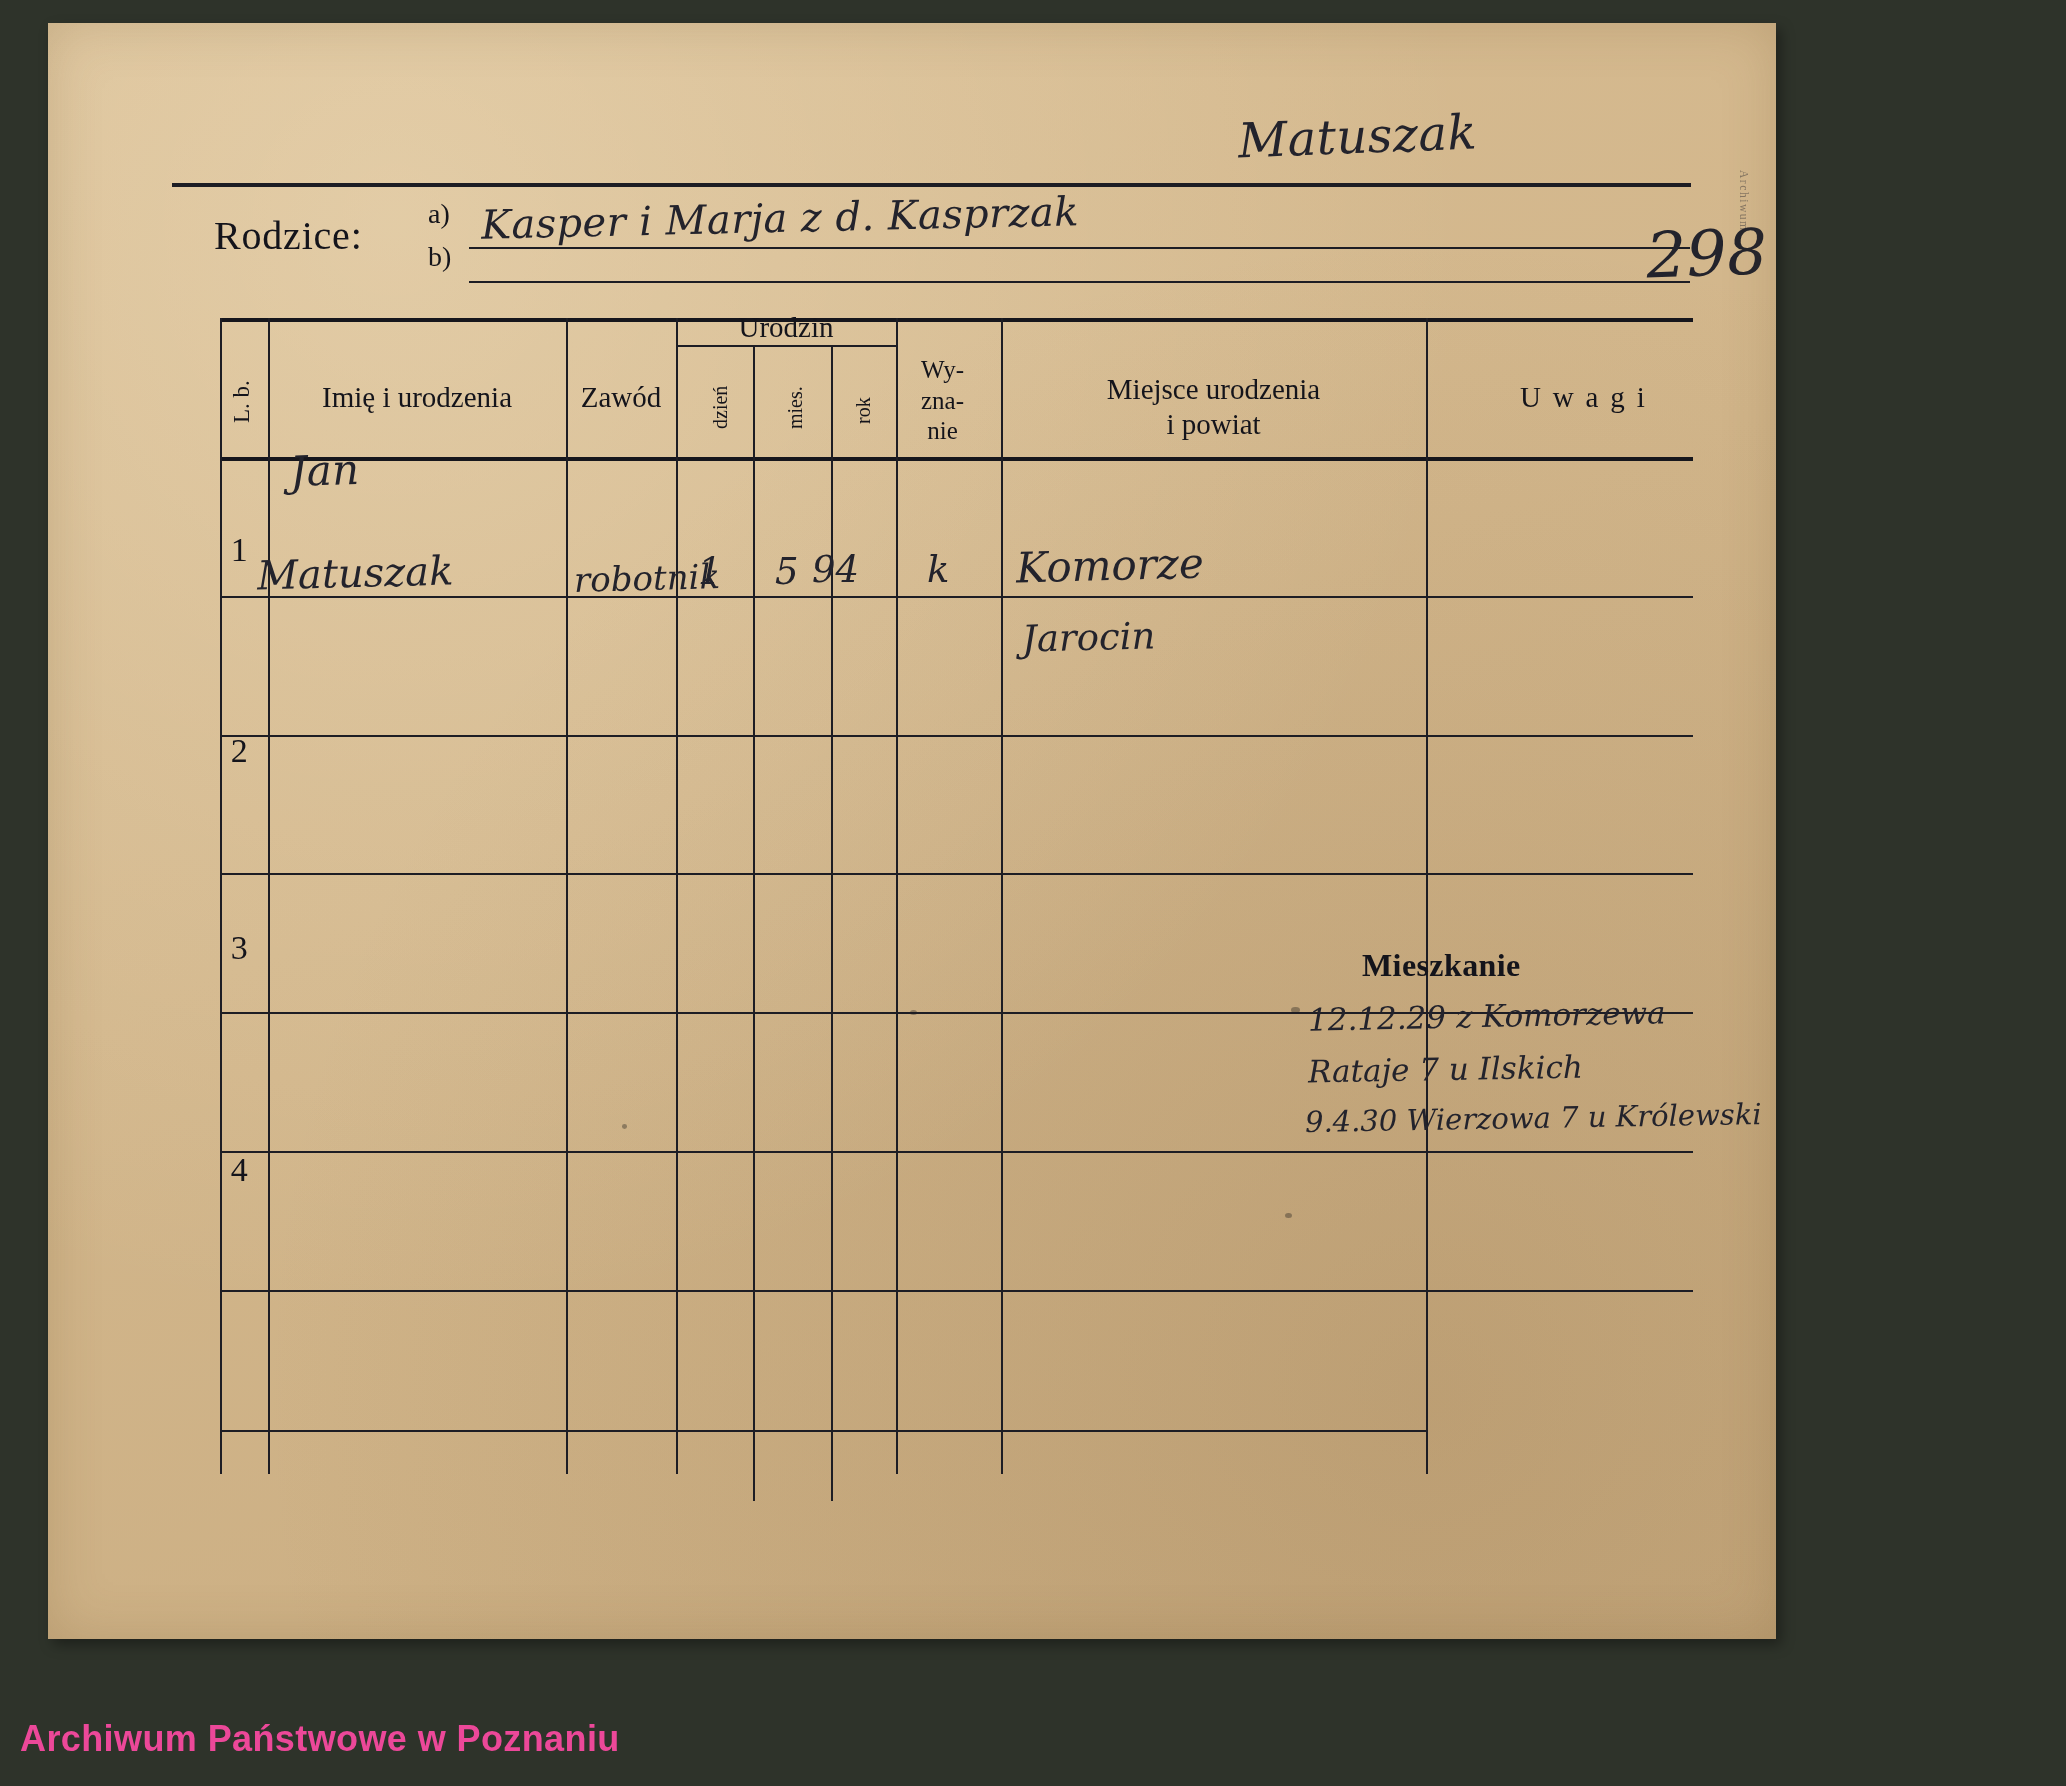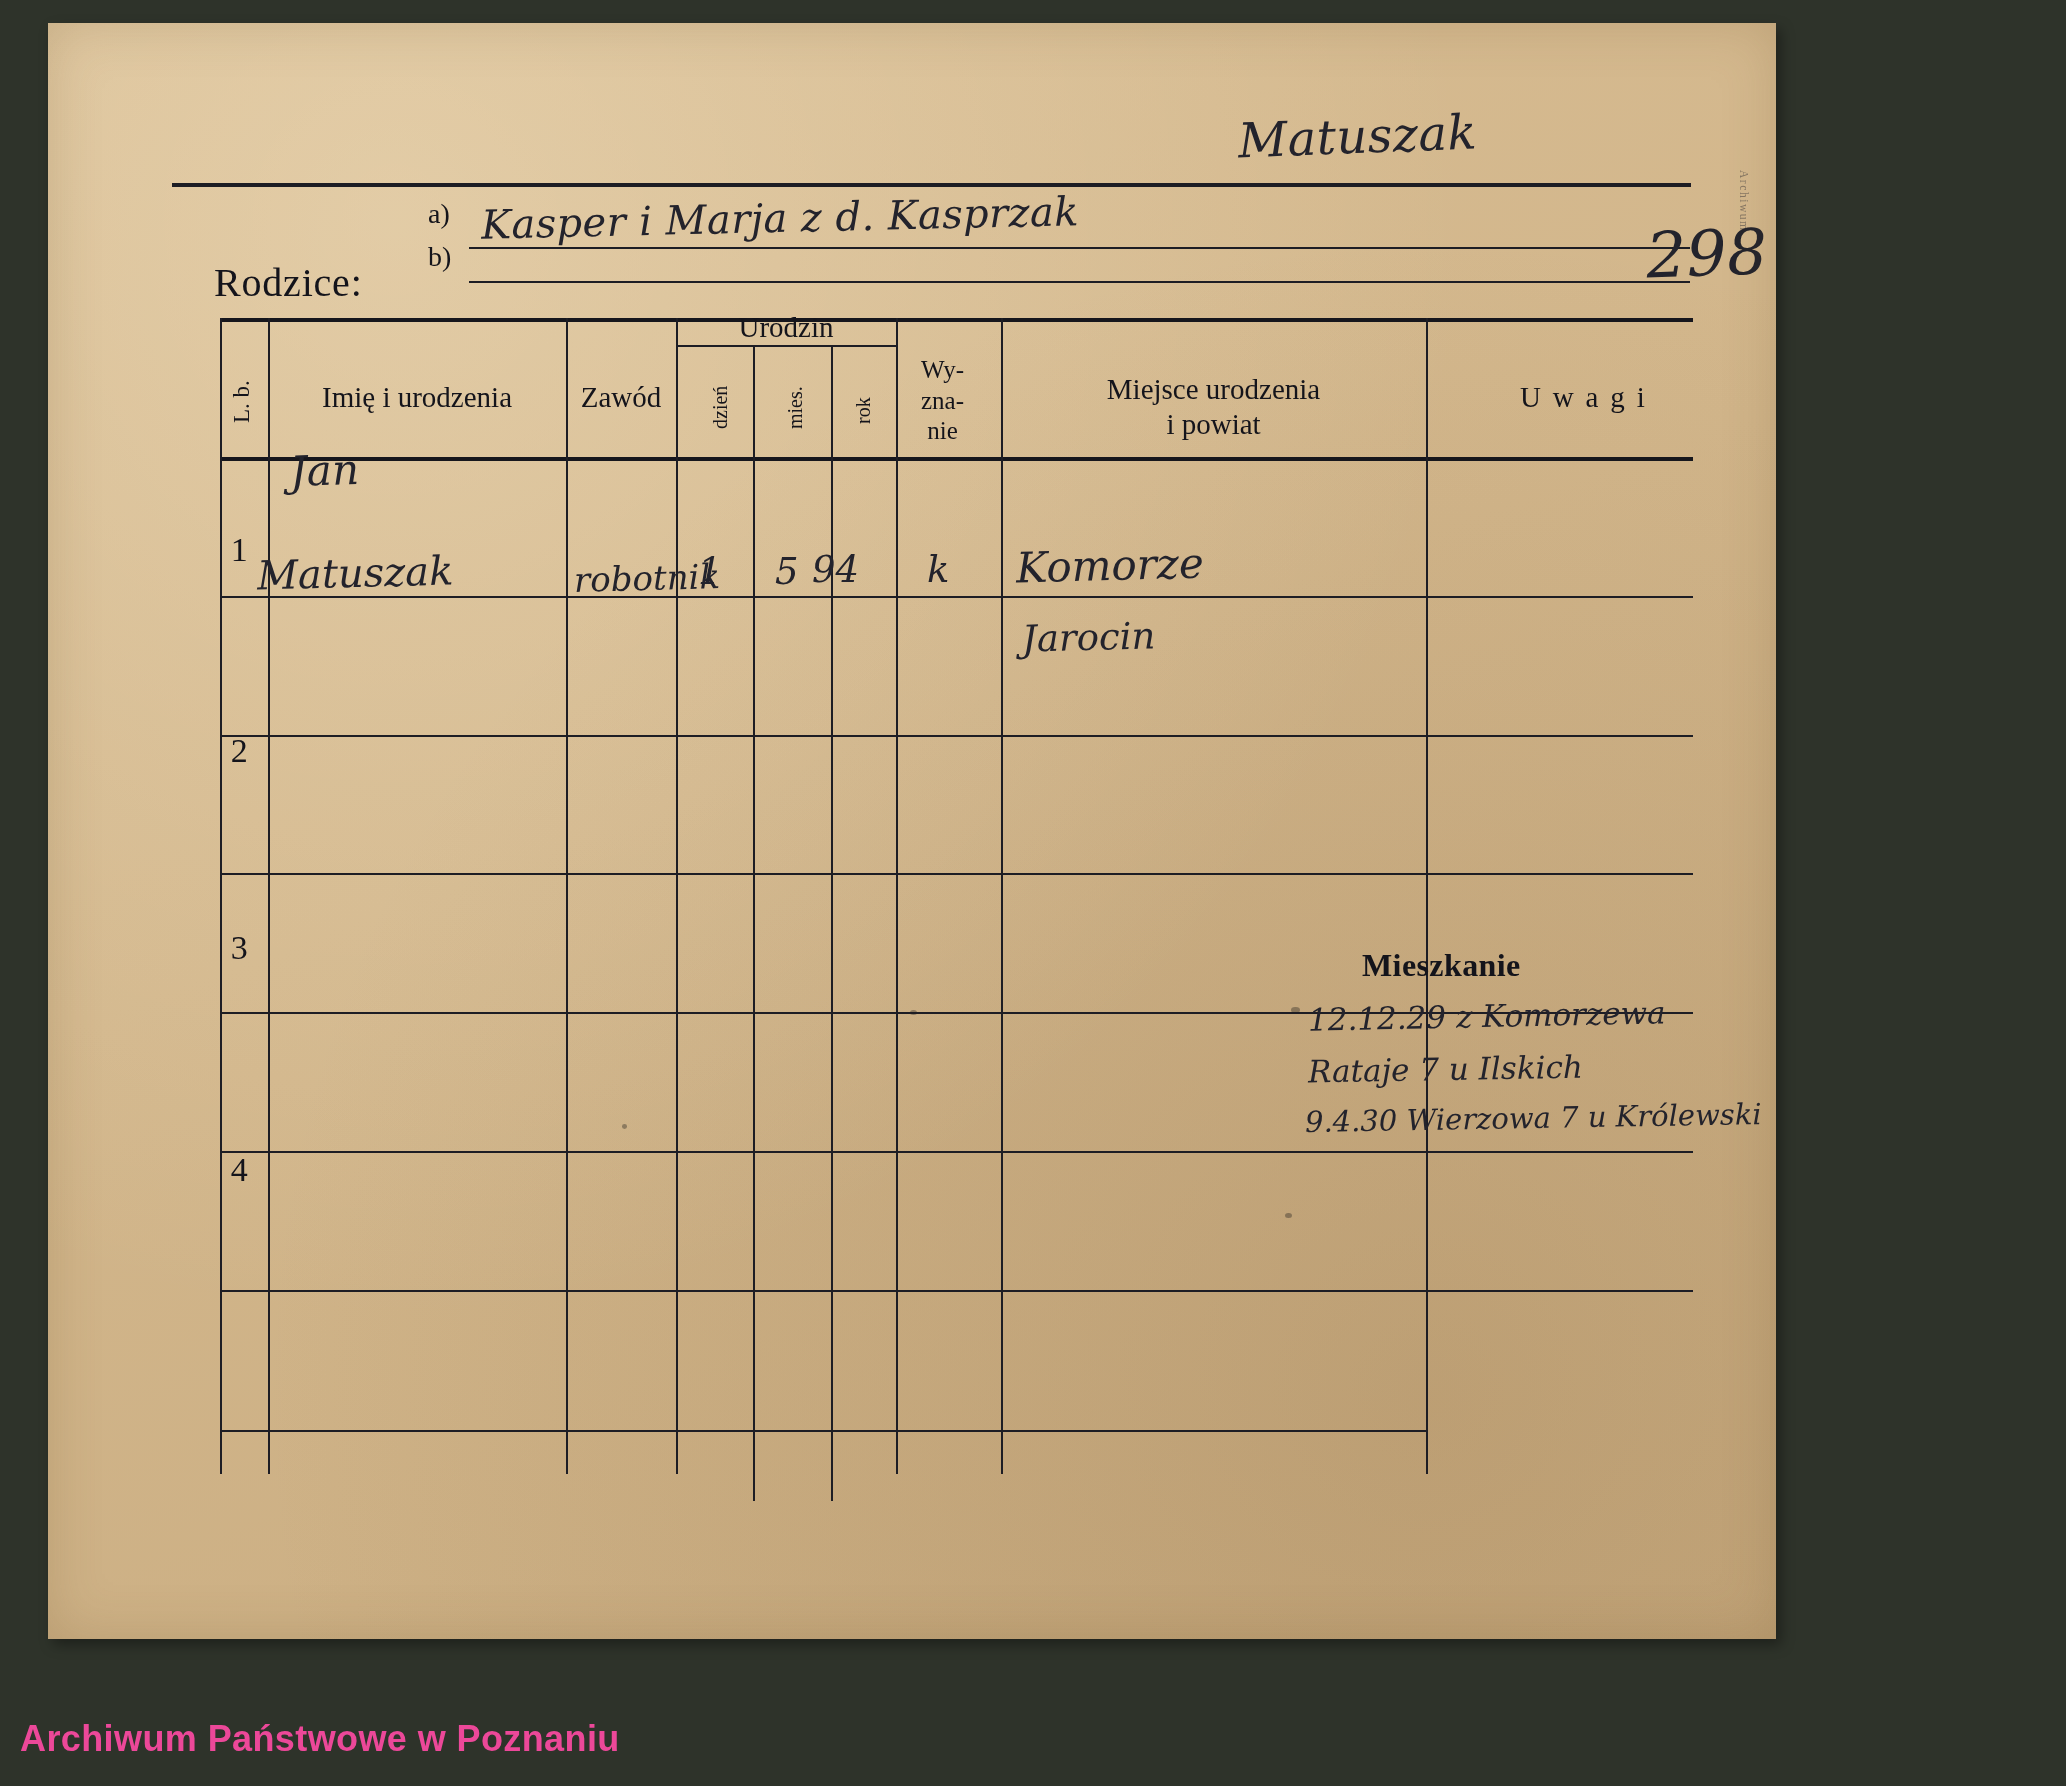--- a/index.html
+++ b/index.html
@@ -76,21 +76,20 @@
   }
 
   
   #rodzice-label {
     position: absolute;
     left: 166px;
     top: 189px;
     font-size: 40px;
     letter-spacing: 0.8px;
     color: #14141b;
-    margin-top: 47px;
   }
   #rodzice-a {
     position: absolute;
     left: 380px;
     top: 175px;
     font-size: 28px;
     color: #14141b;
   }
   #rodzice-b {
     position: absolute;

